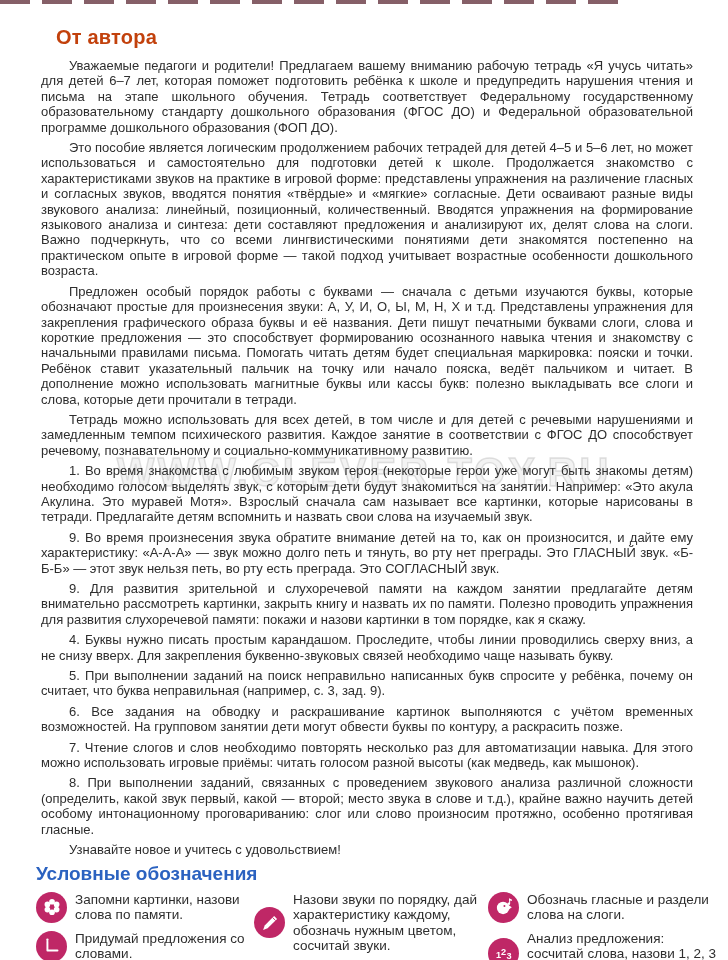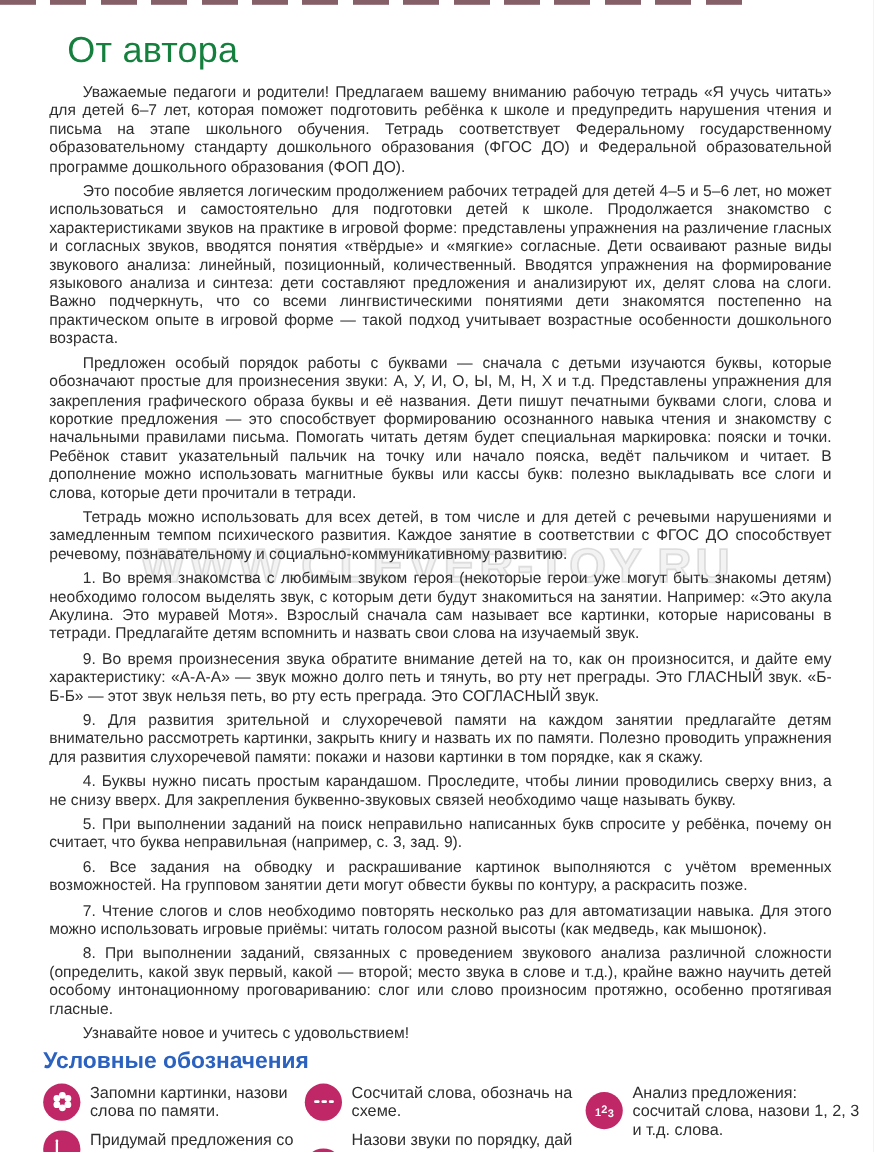--- a/index.html
+++ b/index.html
@@ -15,21 +15,21 @@
   }
   .watermark {
     position:absolute; top:450px; left:50%; transform:translateX(-50%);
     font-size:40px; font-weight:bold; letter-spacing:3px; white-space:nowrap;
     color:rgba(178,178,178,0.16);
     -webkit-text-stroke:1.4px rgba(168,168,168,0.35);
     pointer-events:none; user-select:none;
   }
   .content { position:relative; padding:26px 30px 0 36px; }
   .page-title {
-    font-size:30px; font-weight:normal; color:#15803d;
+    font-size:20px; font-weight:bold; color:#c2410c;
     margin:0 0 9px 20px; letter-spacing:.2px;
   }
   .body-text p {
     margin:5px; font-size:13px; line-height:15.4px;
     text-align:justify; text-indent:28px;
   }
   .method-heading {
     margin:0; font-size:13px; line-height:15.4px; font-weight:bold; text-indent:28px;
   }
   .closing { font-weight:normal; }
@@ -108,41 +108,44 @@
           </svg>
         </span>
         <span class="legend-label">Придумай предложения со словами.</span>
       </div>
     </div>
 
     <div class="legend-col">
       <div class="legend-item">
         <span class="icon-circle">
           <svg width="22" height="22" viewBox="0 0 24 24">
-            <g fill="#fff">
-              <rect x="3" y="10.8" width="5" height="2.5" rx="1.2"></rect>
-              <rect x="9.7" y="10.8" width="5" height="2.5" rx="1.2"></rect>
-              <rect x="16.4" y="10.8" width="4.6" height="2.5" rx="1.2"></rect>
-            </g>
-          </svg>
-        </span>
-        <span class="legend-label">Сосчитай слова, обозначь на схеме.</span>
-      </div>
-      <div class="legend-item">
-        <span class="icon-circle">
-          <svg width="22" height="22" viewBox="0 0 24 24">
             <path d="M4.5 19.5 L6.2 14.6 L16.5 4.3 L19.7 7.5 L9.4 17.8 Z" fill="#fff"></path>
             <line x1="14.8" y1="6" x2="18" y2="9.2" stroke="#bf2766" stroke-width="1"></line>
           </svg>
         </span>
         <span class="legend-label">Назови звуки по порядку, дай характеристику каждому, обозначь нужным цветом, сосчитай звуки.</span>
       </div>
     </div>
 
     <div class="legend-col">
+      <div class="legend-item">
+        <span class="icon-circle">
+          <svg width="22" height="22" viewBox="0 0 24 24">
+            <circle cx="11" cy="13" r="6.8" fill="#fff"></circle>
+            <path d="M16.2 9.5 L20.5 12.2 L17.4 14.6 Z" fill="#fff"></path>
+            <circle cx="12.5" cy="10.8" r="1.1" fill="#bf2766"></circle>
+            <g fill="#fff">
+              <rect x="17.6" y="2.8" width="1.1" height="5.4"></rect>
+              <circle cx="17.3" cy="8.4" r="1.4"></circle>
+              <path d="M17.6 2.8 l3 1 v1.7 l-3 -1 z"></path>
+            </g>
+          </svg>
+        </span>
+        <span class="legend-label">Обозначь гласные и раздели слова на слоги.</span>
+      </div>
       <div class="legend-item">
         <span class="icon-circle">
           <svg width="22" height="22" viewBox="0 0 24 24">
             <g fill="#fff" font-family="Liberation Sans, sans-serif" font-weight="bold">
               <text x="3.2" y="16.5" font-size="10">1</text>
               <text x="8.8" y="13.5" font-size="10">2</text>
               <text x="14.6" y="17.5" font-size="10">3</text>
             </g>
           </svg>
         </span>

